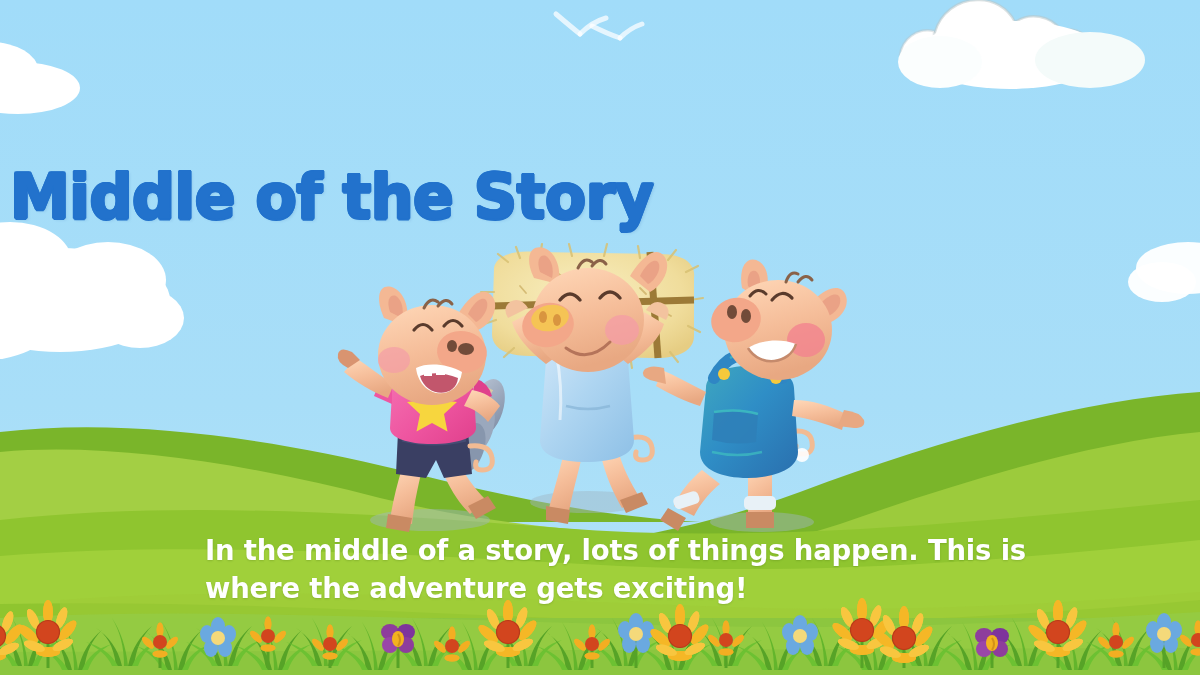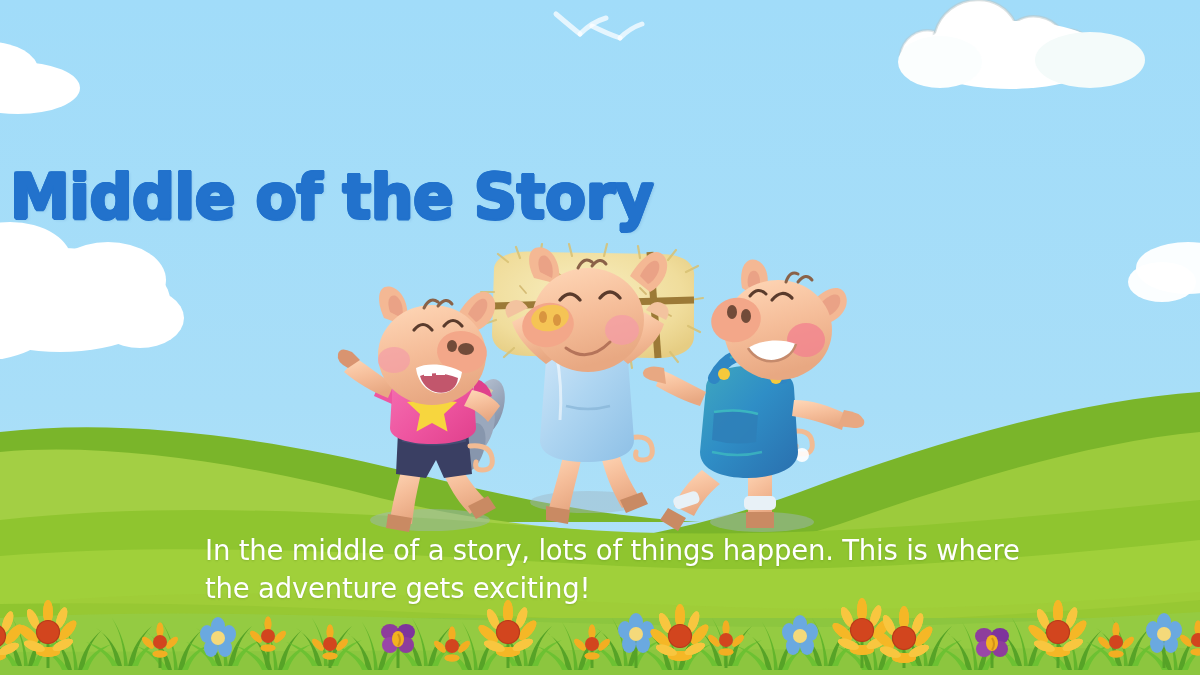--- a/index.html
+++ b/index.html
@@ -37,21 +37,21 @@
        1px -1px 0 #2272cc, -1px 1px 0 #2272cc,
        2px 2px 3px rgba(40,100,170,.18);
   }
 
   
   .subtitle{
     position:absolute;
     left:205px; top:531px;
     width:830px;
     font-family:"DejaVu Sans", sans-serif;
-    font-weight:400;
+    font-weight:700;
     font-size:27.5px;
     line-height:38px;
     color:#ffffff;
     letter-spacing:-0.2px;
     text-shadow:0 1px 2px rgba(60,90,20,.22);
     pointer-events:none;
   }
 </style>
 </head>
 <body>

